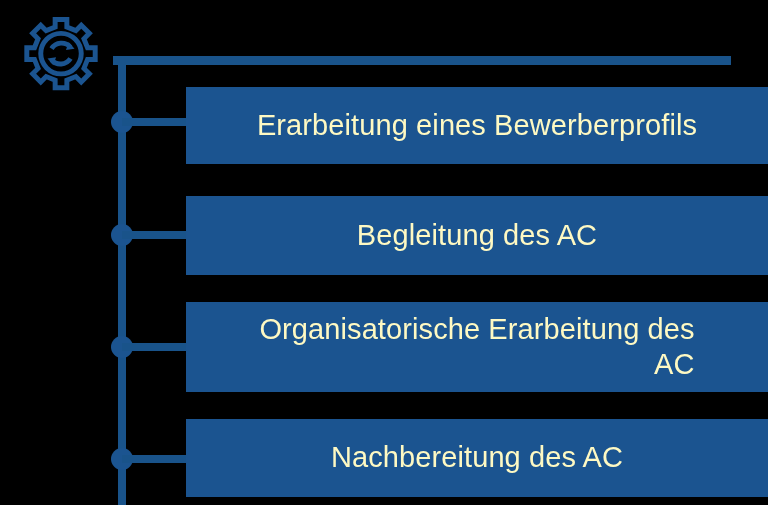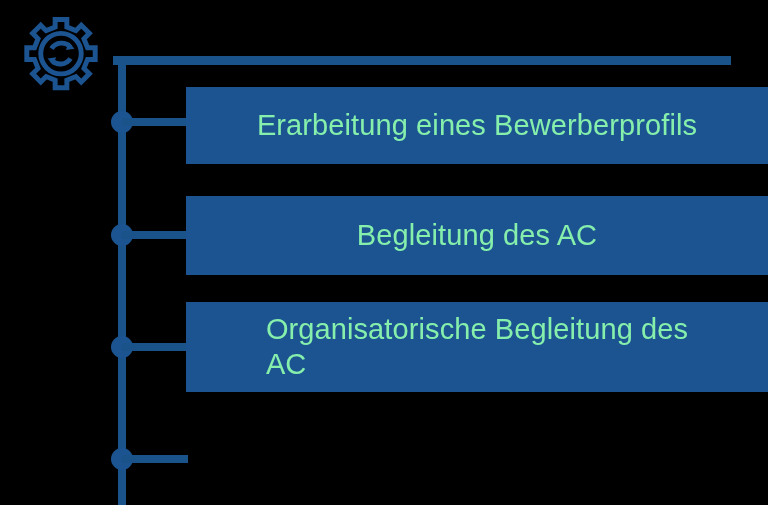--- a/index.html
+++ b/index.html
@@ -67,24 +67,24 @@
     left: 186px;
     width: 582px;
     background: #1b5490;
     display: flex;
     align-items: center;
     justify-content: center;
     box-sizing: border-box;
     padding: 4px 26px;
   }
   .step-label {
-    color: #86efac;
+    color: #fef9c3;
     font-size: 29px;
     line-height: 1.22;
-    text-align: left;
+    text-align: right;
     font-weight: 400;
     letter-spacing: 0.1px;
     white-space: pre-line;
   }
 </style>
 </head>
 <body>
 
 <div id="canvas">
 
@@ -122,20 +122,23 @@
 
   <div class="timeline-node" style="top:224px;"></div>
   <div class="timeline-connector" style="top:231px; width:66px;"></div>
   <div class="step-box" style="top:196px; height:79px;">
     <span class="step-label">Begleitung des AC</span>
   </div>
 
   <div class="timeline-node" style="top:336px;"></div>
   <div class="timeline-connector" style="top:343px; width:66px;"></div>
   <div class="step-box" style="top:302px; height:90px;">
-    <span class="step-label">Organisatorische Begleitung des
+    <span class="step-label">Organisatorische Erarbeitung des
 AC</span>
   </div>
 
   <div class="timeline-node" style="top:448px;"></div>
   <div class="timeline-connector" style="top:455px; width:66px;"></div>
+  <div class="step-box" style="top:419px; height:78px;">
+    <span class="step-label">Nachbereitung des AC</span>
+  </div>
 
 </div>
 
 </body></html>

